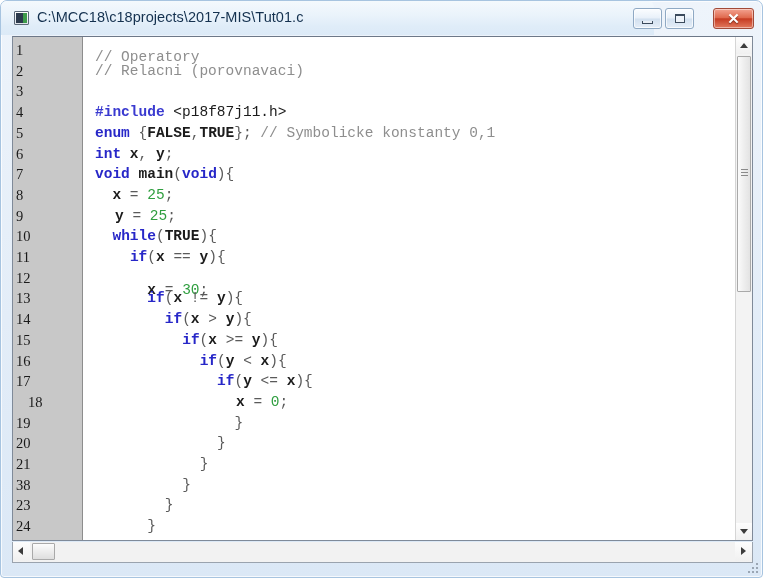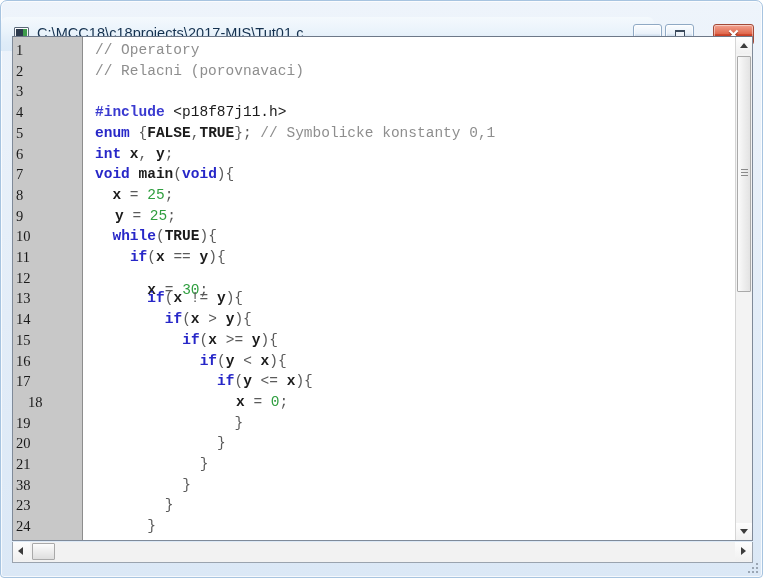--- a/index.html
+++ b/index.html
@@ -23,21 +23,21 @@
     box-sizing: border-box;
     background: linear-gradient(180deg,#eef4fb 0%, #e3edf8 55%, #dbe8f6 100%);
     border: 1px solid #a7c4e0;
     border-radius: 7px 7px 4px 4px;
     box-shadow: inset 0 0 0 1px rgba(255,255,255,0.75);
   }
 
   
   #titlebar {
     position: absolute;
-    left: 0; top: 16px;
+    left: 0; top: 0;
     width: 653px;
     height: 34px;
     box-sizing: border-box;
     background: linear-gradient(180deg,#f4f9fd 0%, #eaf3fb 42%, #dfecf8 75%, #dceaf7 100%);
     border-radius: 6px 6px 0 0;
   }
   #title-icon {
     position: absolute;
     left: 13px; top: 10px;
     width: 15px; height: 14px;
@@ -344,21 +344,21 @@
         <div class="ln" style="top: 354.9px; margin-left: 12px;">18</div>
         <div class="ln" style="top: 375.6px;">19</div>
         <div class="ln" style="top: 396.3px;">20</div>
         <div class="ln" style="top: 417px;">21</div>
         <div class="ln" style="top: 437.7px;">38</div>
         <div class="ln" style="top: 458.4px;">23</div>
         <div class="ln" style="top: 479.1px;">24</div>
       </div>
 
     <div id="code">
-        <div class="cl" style="top: 3px; left: 11px;"><span class="tok-com">// Operatory</span></div>
+        <div class="cl" style="top: 10px; left: 11px;"><span class="tok-com">// Operatory</span></div>
         <div class="cl" style="top: 23.7px; left: 11px;"><span class="tok-com">// Relacni (porovnavaci)</span></div>
         <div class="cl" style="top: 44.4px; left: 11px;"></div>
         <div class="cl" style="top: 65.1px; left: 11px;"><span class="tok-pre">#include</span><span class="tok-pun"> </span><span class="tok-hdr">&lt;p18f87j11.h&gt;</span></div>
         <div class="cl" style="top: 85.8px; left: 11px;"><span class="tok-kw">enum</span><span class="tok-pun"> </span><span class="tok-pun">{</span><span class="tok-id">FALSE</span><span class="tok-pun">,</span><span class="tok-id">TRUE</span><span class="tok-pun">};</span><span class="tok-pun"> </span><span class="tok-com">// Symbolicke konstanty 0,1</span></div>
         <div class="cl" style="top: 106.5px; left: 11px;"><span class="tok-kw">int</span><span class="tok-pun"> </span><span class="tok-id">x</span><span class="tok-pun">, </span><span class="tok-id">y</span><span class="tok-pun">;</span></div>
         <div class="cl" style="top: 127.2px; left: 11px;"><span class="tok-kw">void</span><span class="tok-pun"> </span><span class="tok-id">main</span><span class="tok-pun">(</span><span class="tok-kw">void</span><span class="tok-pun">){</span></div>
         <div class="cl" style="top: 147.9px; left: 28.44px;"><span class="tok-id">x</span><span class="tok-pun"> = </span><span class="tok-num">25</span><span class="tok-pun">;</span></div>
         <div class="cl" style="top: 168.6px; left: 31px;"><span class="tok-id">y</span><span class="tok-pun"> = </span><span class="tok-num">25</span><span class="tok-pun">;</span></div>
         <div class="cl" style="top: 189.3px; left: 28.44px;"><span class="tok-kw">while</span><span class="tok-pun">(</span><span class="tok-id">TRUE</span><span class="tok-pun">){</span></div>
         <div class="cl" style="top: 210px; left: 45.88px;"><span class="tok-kw">if</span><span class="tok-pun">(</span><span class="tok-id">x</span><span class="tok-pun"> == </span><span class="tok-id">y</span><span class="tok-pun">){</span></div>

